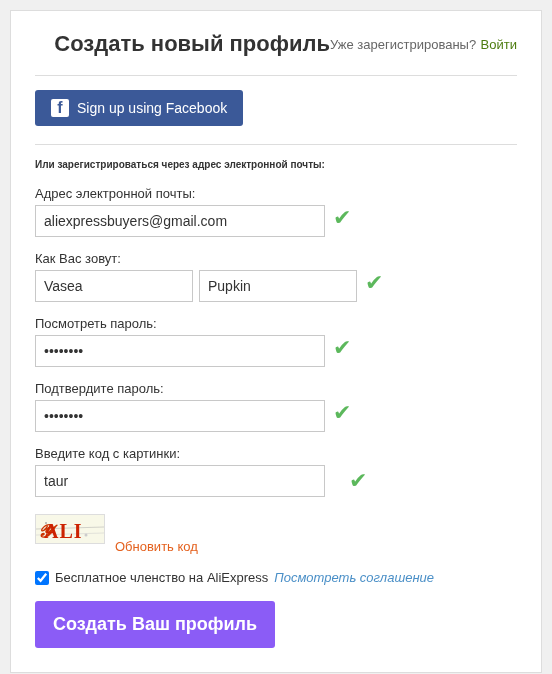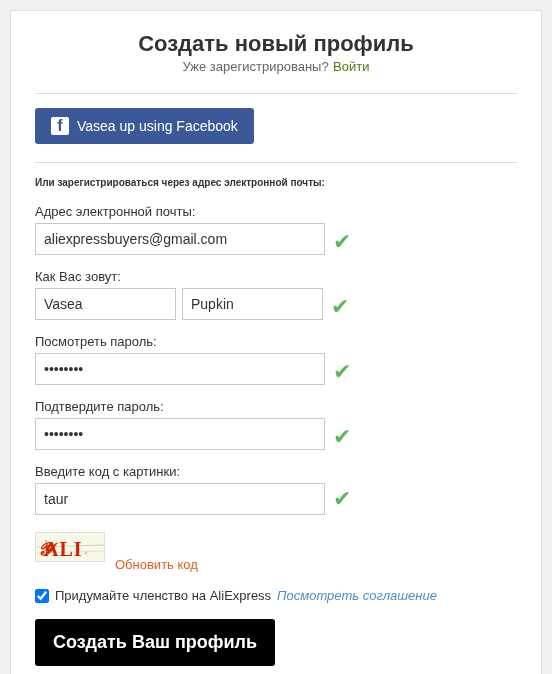--- a/index.html
+++ b/index.html
@@ -16,21 +16,20 @@
       background: #ffffff;
       width: 532px;
       padding: 20px 24px 24px 24px;
       border: 1px solid #ddd;
     }
     .header {
       display: flex;
       justify-content: flex-end;
       align-items: center;
       margin-bottom: 18px;
-      flex-direction: column;
     }
     .page-title {
       font-size: 22px;
       font-weight: bold;
       color: #333;
     }
     .already-registered {
       font-size: 13px;
       color: #666;
       white-space: nowrap;
@@ -86,41 +85,41 @@
       margin-bottom: 14px;
     }
     .form-label {
       font-size: 13px;
       color: #333;
       margin-bottom: 4px;
       display: block;
     }
     .input-row {
       display: flex;
-      align-items: flex-end;
+      align-items: flex-start;
       gap: 8px;
     }
     .input-row-split {
       display: flex;
       align-items: center;
       gap: 6px;
     }
     .form-input {
       border: 1px solid #c8c8c8;
       padding: 7px 8px;
       font-size: 14px;
       color: #333;
       outline: none;
       width: 100%;
     }
     .input-full {
       width: 290px;
     }
     .input-half {
-      width: 141px;
+      width: 158px;
     }
     .checkmark {
       color: #5cb85c;
       font-size: 22px;
       flex-shrink: 0;
     }
     .captcha-row {
       display: flex;
       align-items: center;
       gap: 10px;
@@ -143,21 +142,21 @@
     .refresh-link {
       color: #e4611e;
       font-size: 13px;
       cursor: pointer;
       text-decoration: none;
       margin-top: 36px;
     }
     .captcha-input-row {
       display: flex;
       align-items: center;
-      gap: 8px;
+      gap: 24px;
     }
     .terms-row {
       display: flex;
       align-items: center;
       gap: 6px;
       margin-top: 16px;
       margin-bottom: 16px;
     }
     .terms-checkbox {
       width: 14px;
@@ -168,21 +167,21 @@
       font-size: 13px;
       color: #333;
     }
     .terms-link {
       color: #4a8fc7;
       text-decoration: none;
       font-size: 13px;
       font-style: italic;
     }
     .submit-btn {
-      background: #000000;
+      background: #8b5cf6;
       color: #fff;
       border: none;
       padding: 13px 0;
       font-size: 18px;
       font-weight: bold;
       cursor: pointer;
       width: 240px;
       border-radius: 3px;
       display: block;
     }
@@ -198,21 +197,21 @@
       <span class="already-registered">Уже зарегистрированы?</span>
       <a href="#" class="login-link">Войти</a>
     </div>
   </div>
 
   <hr class="divider-top">
 
   
   <button class="facebook-btn">
     <span class="fb-icon">f</span>
-    <span>Vasea up using Facebook</span>
+    <span>Sign up using Facebook</span>
   </button>
 
   <hr class="divider-hr">
 
   
   <p class="or-email-label">Или зарегистрироваться через адрес электронной почты:</p>
 
   
   <div class="form-group">
     <label class="form-label">Адрес электронной почты:</label>
@@ -276,19 +275,19 @@
           <circle cx="50" cy="20" r="1.5" fill="#ccc"></circle>
         </svg>
       </div>
       <a href="#" class="refresh-link">Обновить код</a>
     </div>
   </div>
 
   
   <div class="terms-row">
     <input type="checkbox" class="terms-checkbox" checked="" style="">
-    <span class="terms-text">Придумайте членство на AliExpress</span>
+    <span class="terms-text">Бесплатное членство на AliExpress</span>
     <a href="#" class="terms-link">Посмотреть соглашение</a>
   </div>
 
   
   <button class="submit-btn">Создать Ваш профиль</button>
 </div>
 
 </body></html>

